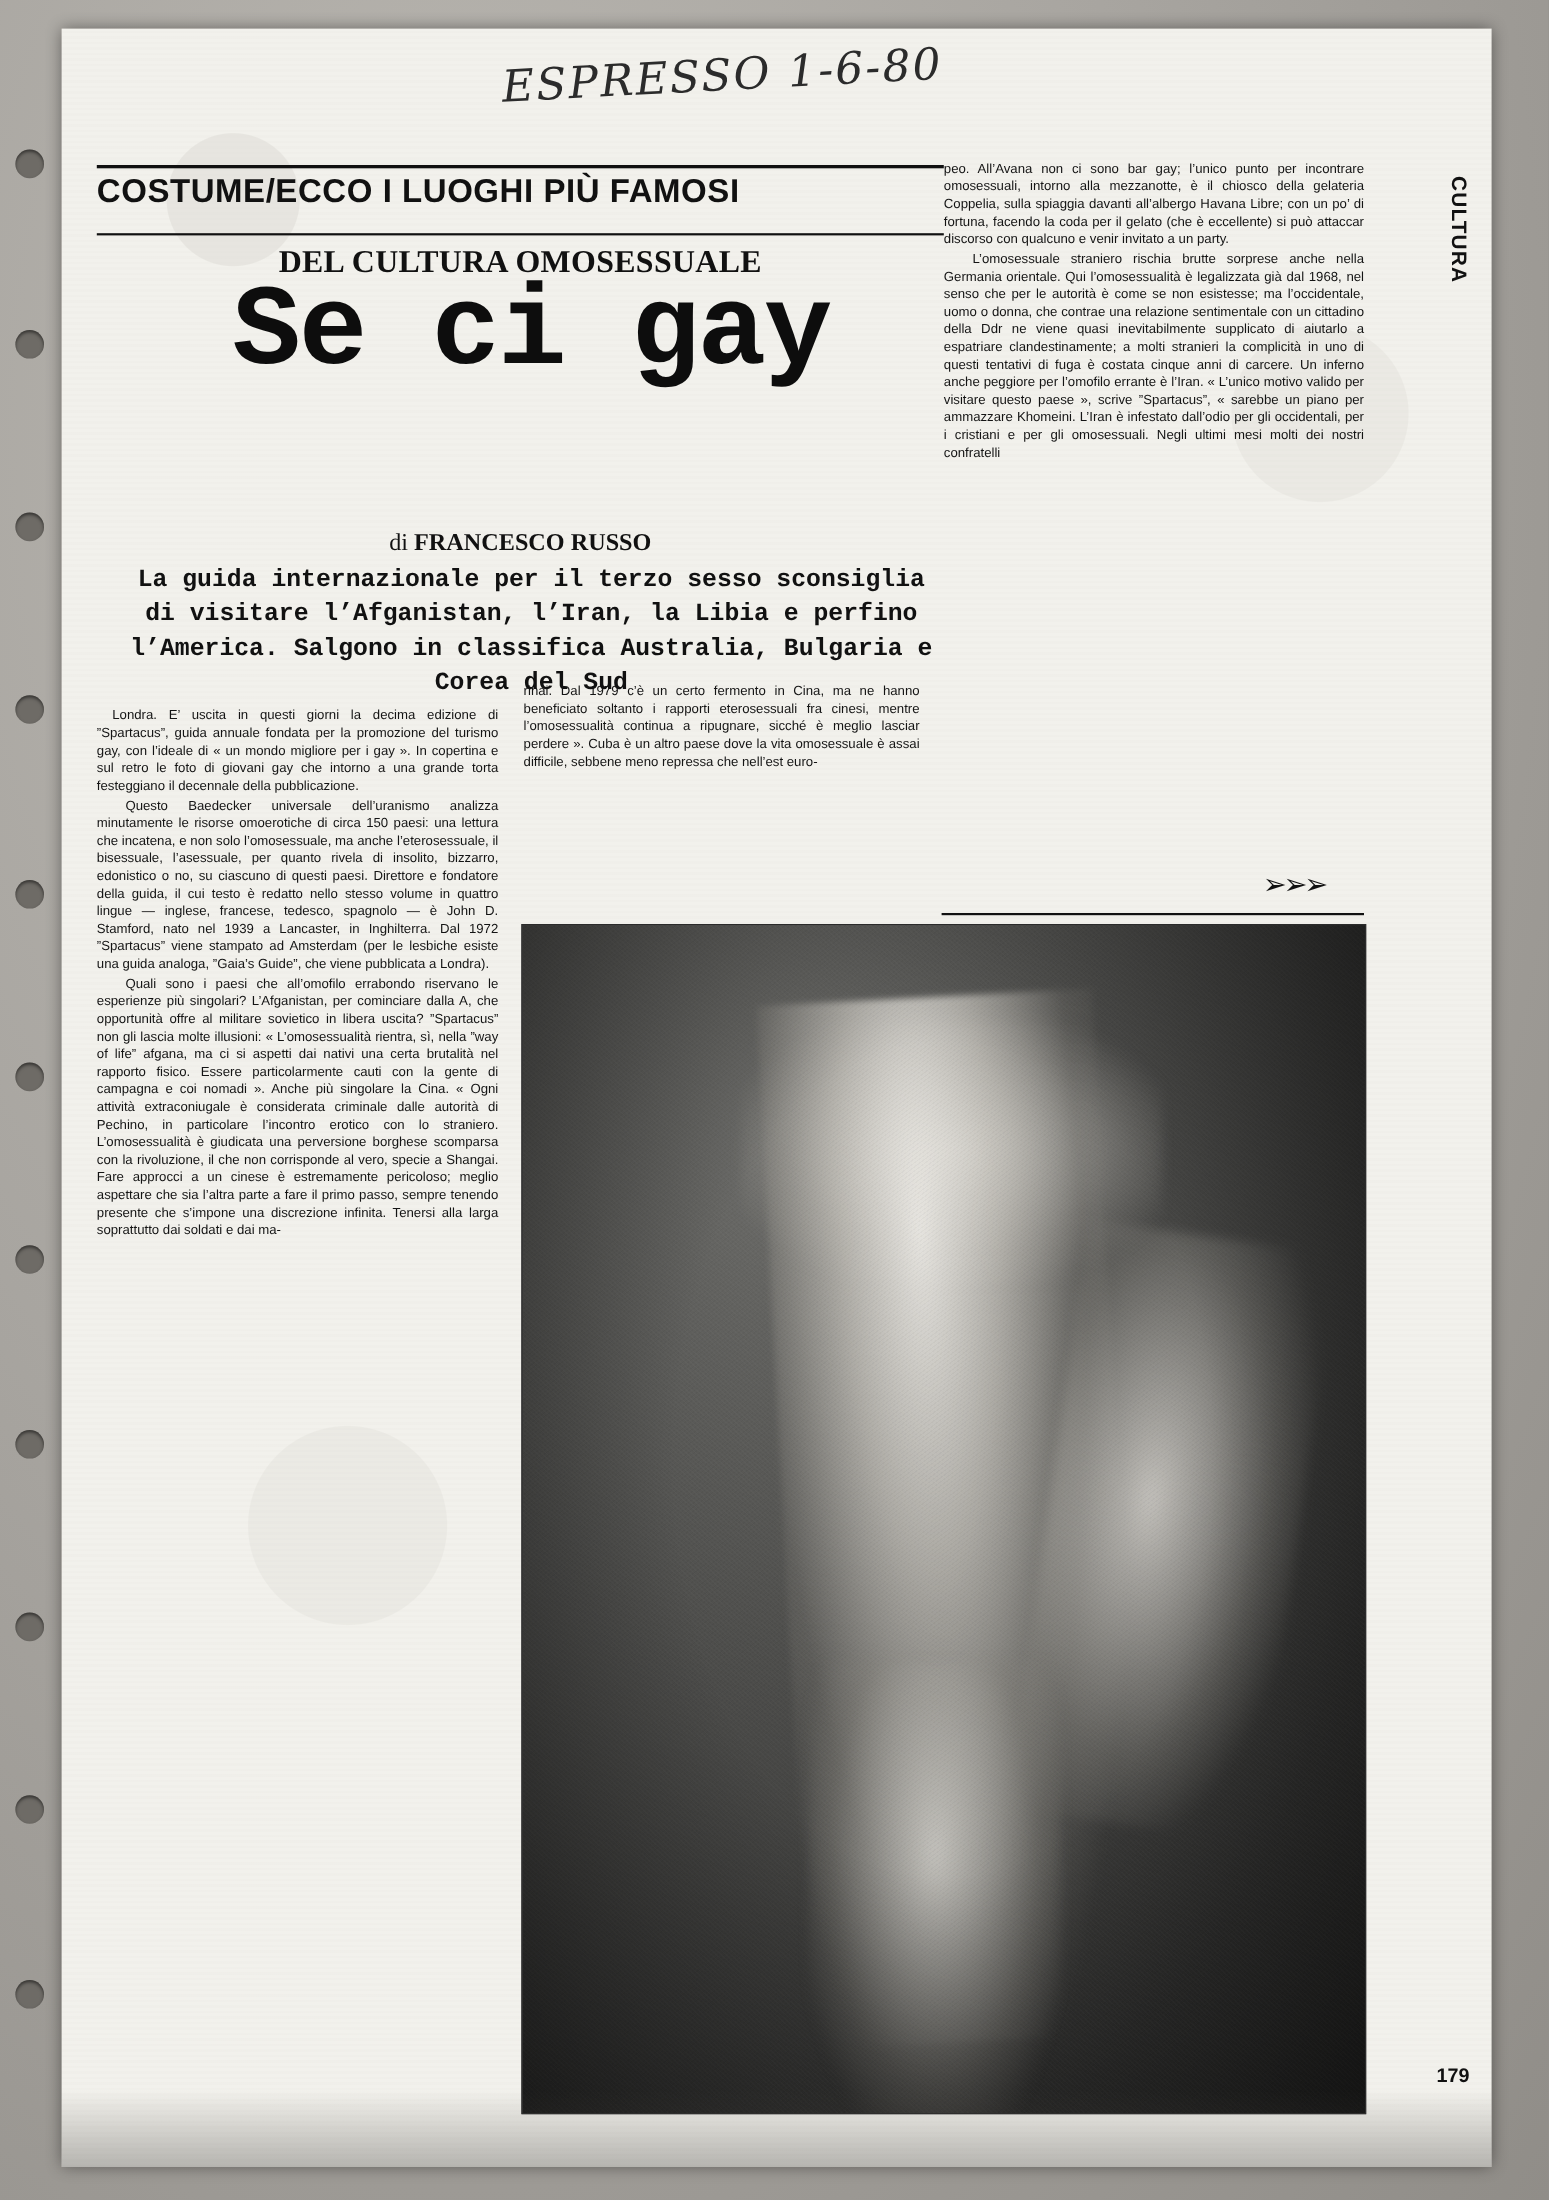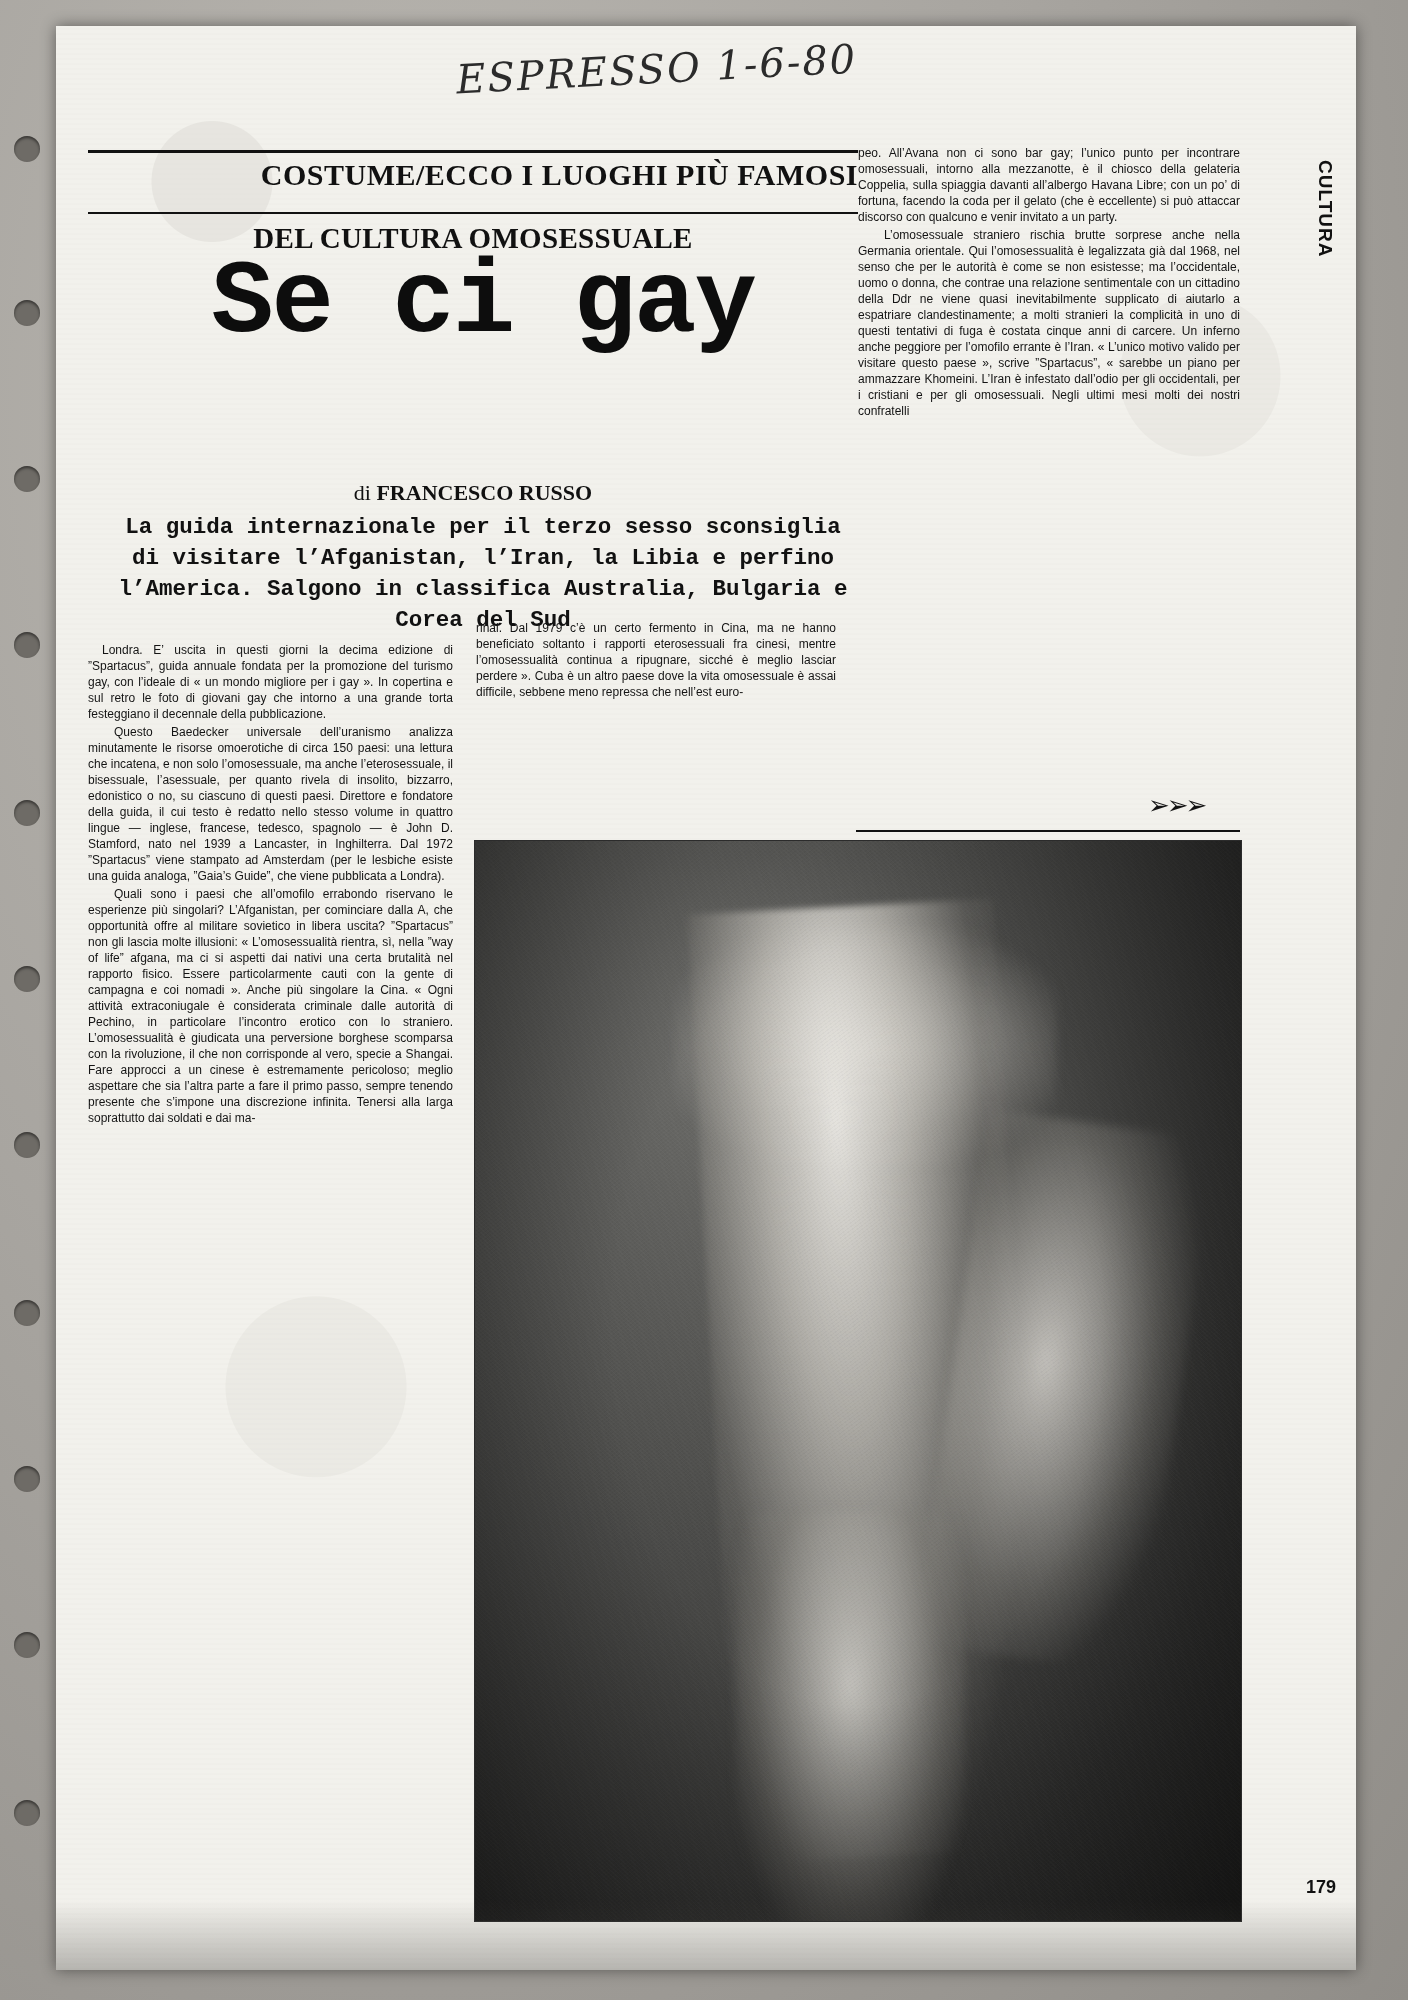--- a/index.html
+++ b/index.html
@@ -97,22 +97,22 @@
   .rule-mid {
     position: absolute;
     left: 0; top: 62px;
     width: 770px;
     border-top: 2px solid #111;
   }
   .kicker {
     position: absolute;
     left: 0; top: 8px;
     width: 770px;
-    text-align: right;
-    font-family: Liberation Serif, serif;
+    text-align: left;
+    font-family: Liberation Sans, sans-serif;
     font-weight: bold;
     font-size: 30px;
     letter-spacing: .5px;
     color: #111;
   }
   .kicker2 {
     position: absolute;
     left: 0; top: 72px;
     width: 770px;
     text-align: center;

